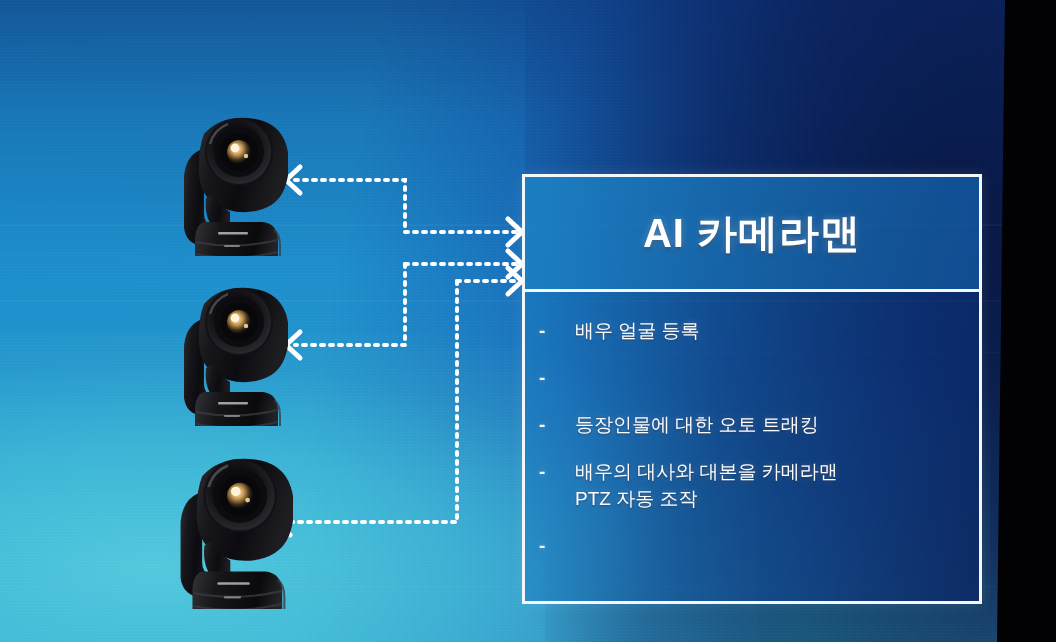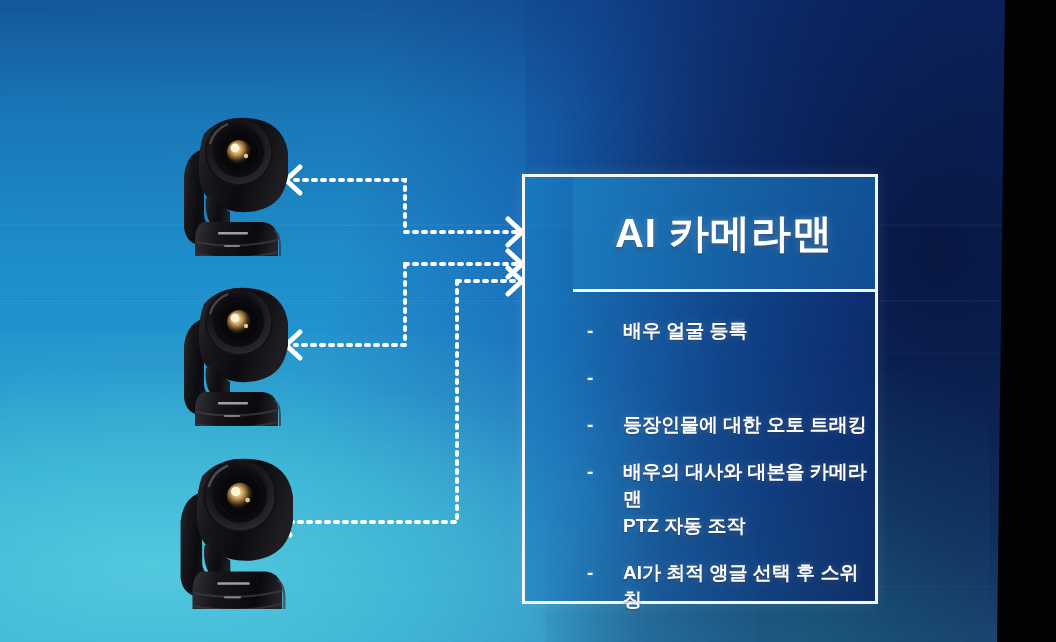--- a/index.html
+++ b/index.html
@@ -129,32 +129,31 @@
     left: 0; top: 0;
     width: 1010px; height: 642px;
     pointer-events: none;
   }
 
   
   #info-box {
     position: absolute;
     left: 522px;
     top: 174px;
-    width: 356px;
+    width: 460px;
     height: 430px;
     border: 3px solid #f2f7fb;
     box-sizing: border-box;
     background:
       linear-gradient(115deg,
         rgba(28,140,205,0.55) 0%,
         rgba(22,110,185,0.45) 40%,
         rgba(14,60,140,0.55) 72%,
         rgba(10,35,100,0.68) 100%);
     box-shadow: 0 0 14px rgba(255,255,255,0.10);
-    padding-left: 48px;
   }
   #info-title-band {
     height: 112px;
     border-bottom: 3px solid #f2f7fb;
     display: flex;
     align-items: center;
     justify-content: center;
     background: linear-gradient(100deg,
         rgba(30,132,196,0.55) 0%,
         rgba(26,120,188,0.50) 55%,
@@ -185,21 +184,21 @@
     color: #f4f9fc;
     font-size: 19px;
     font-weight: 700;
     line-height: 1.42;
     text-align: left;
     text-shadow: 0 0 5px rgba(255,255,255,0.30);
   }
   .bullet-text {
     color: #fbfdfe;
     font-size: 19px;
-    font-weight: 700;
+    font-weight: 400;
     line-height: 1.42;
     text-shadow: 0 0 6px rgba(255,255,255,0.28), 0 1px 3px rgba(0,15,50,0.6);
     white-space: pre-line;
   }
 </style>
 </head>
 <body>
 
 <div id="stage">
 
@@ -414,21 +413,20 @@
           <span class="bullet-dash">-</span>
           <span class="bullet-text">등장인물에 대한 오토 트래킹</span>
         </li>
         <li class="bullet-row">
           <span class="bullet-dash">-</span>
           <span class="bullet-text">배우의 대사와 대본을 카메라맨
 PTZ 자동 조작</span>
         </li>
         <li class="bullet-row">
           <span class="bullet-dash">-</span>
-          <span class="bullet-text">AI가 최적 앵글 선택 후 스위칭</span>
         </li>
       </ul>
     </div>
   </div>
 
   <div id="bezel"></div>
 
 </div>
 
 </body></html>

